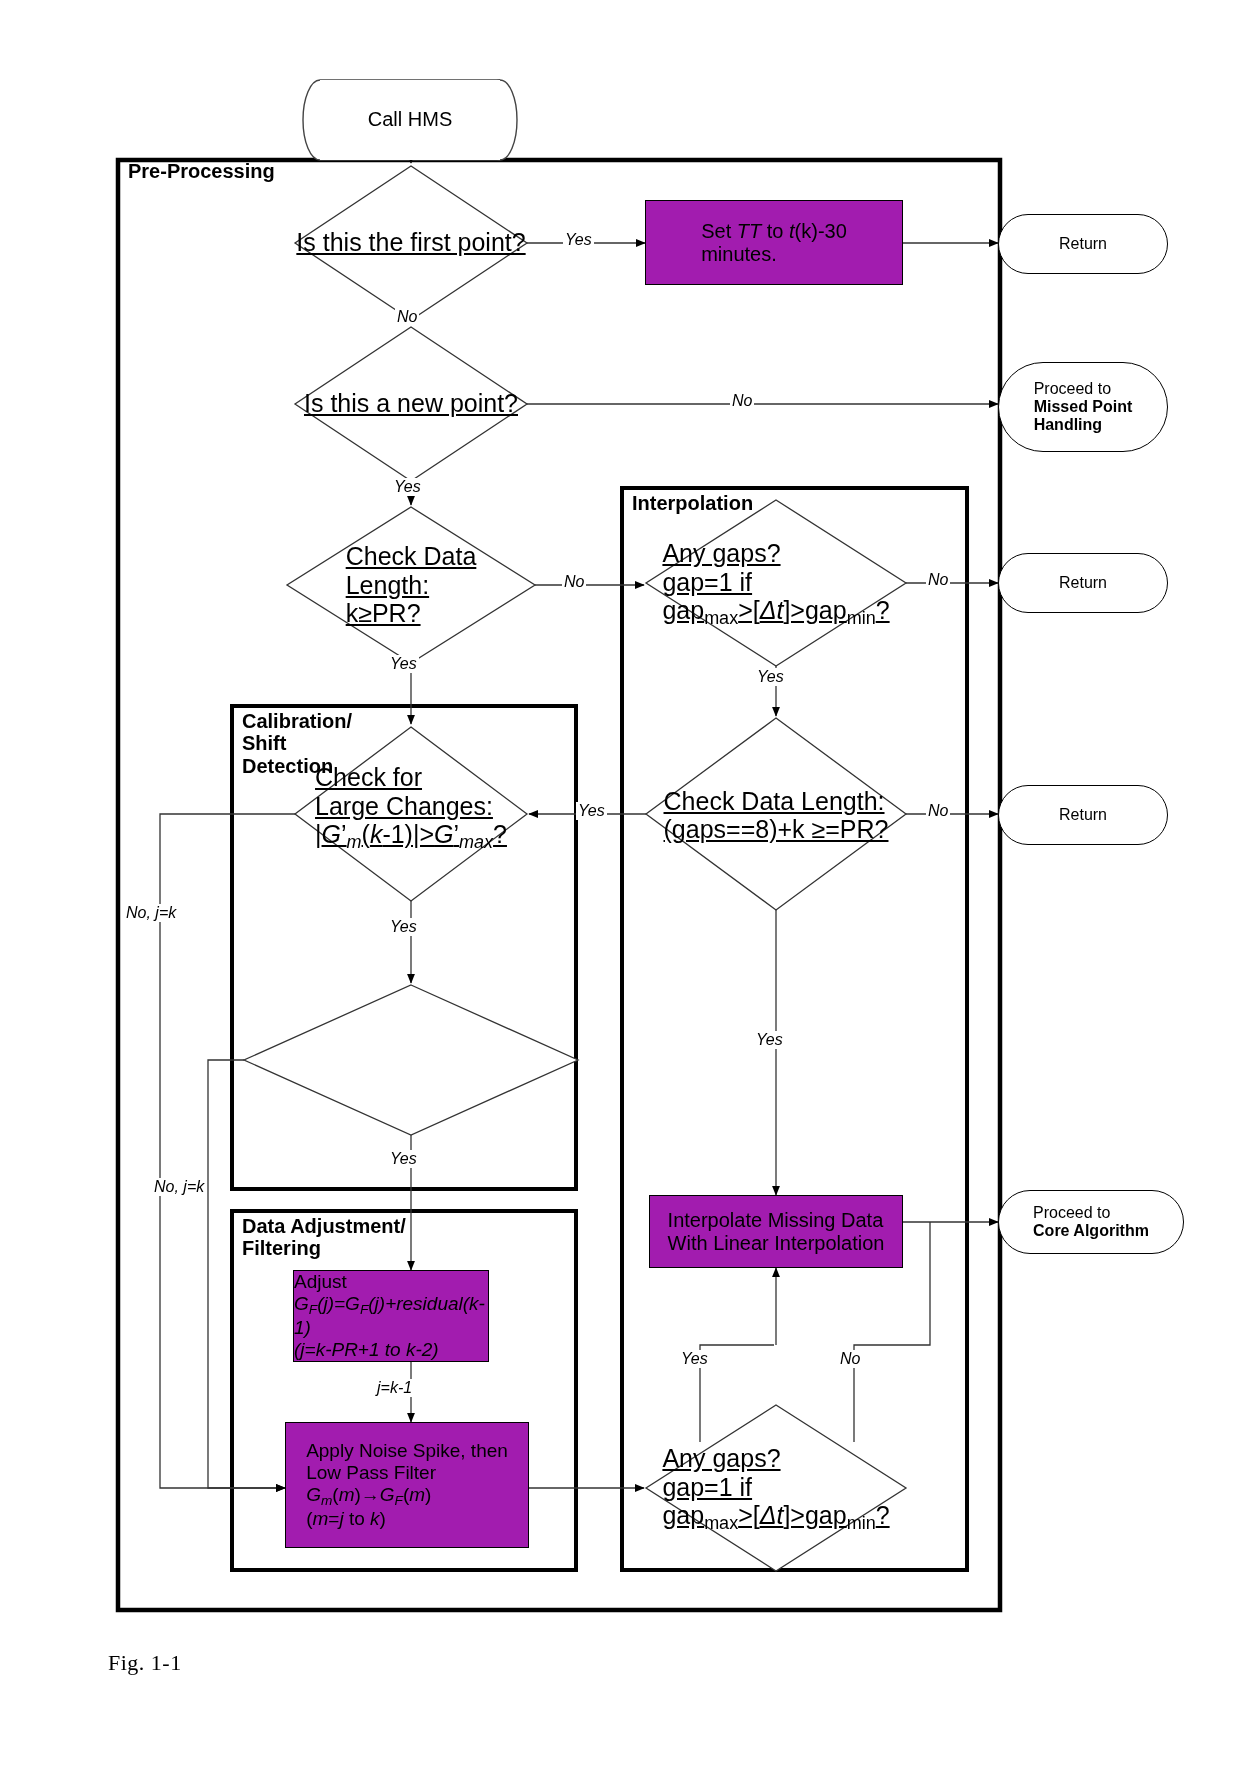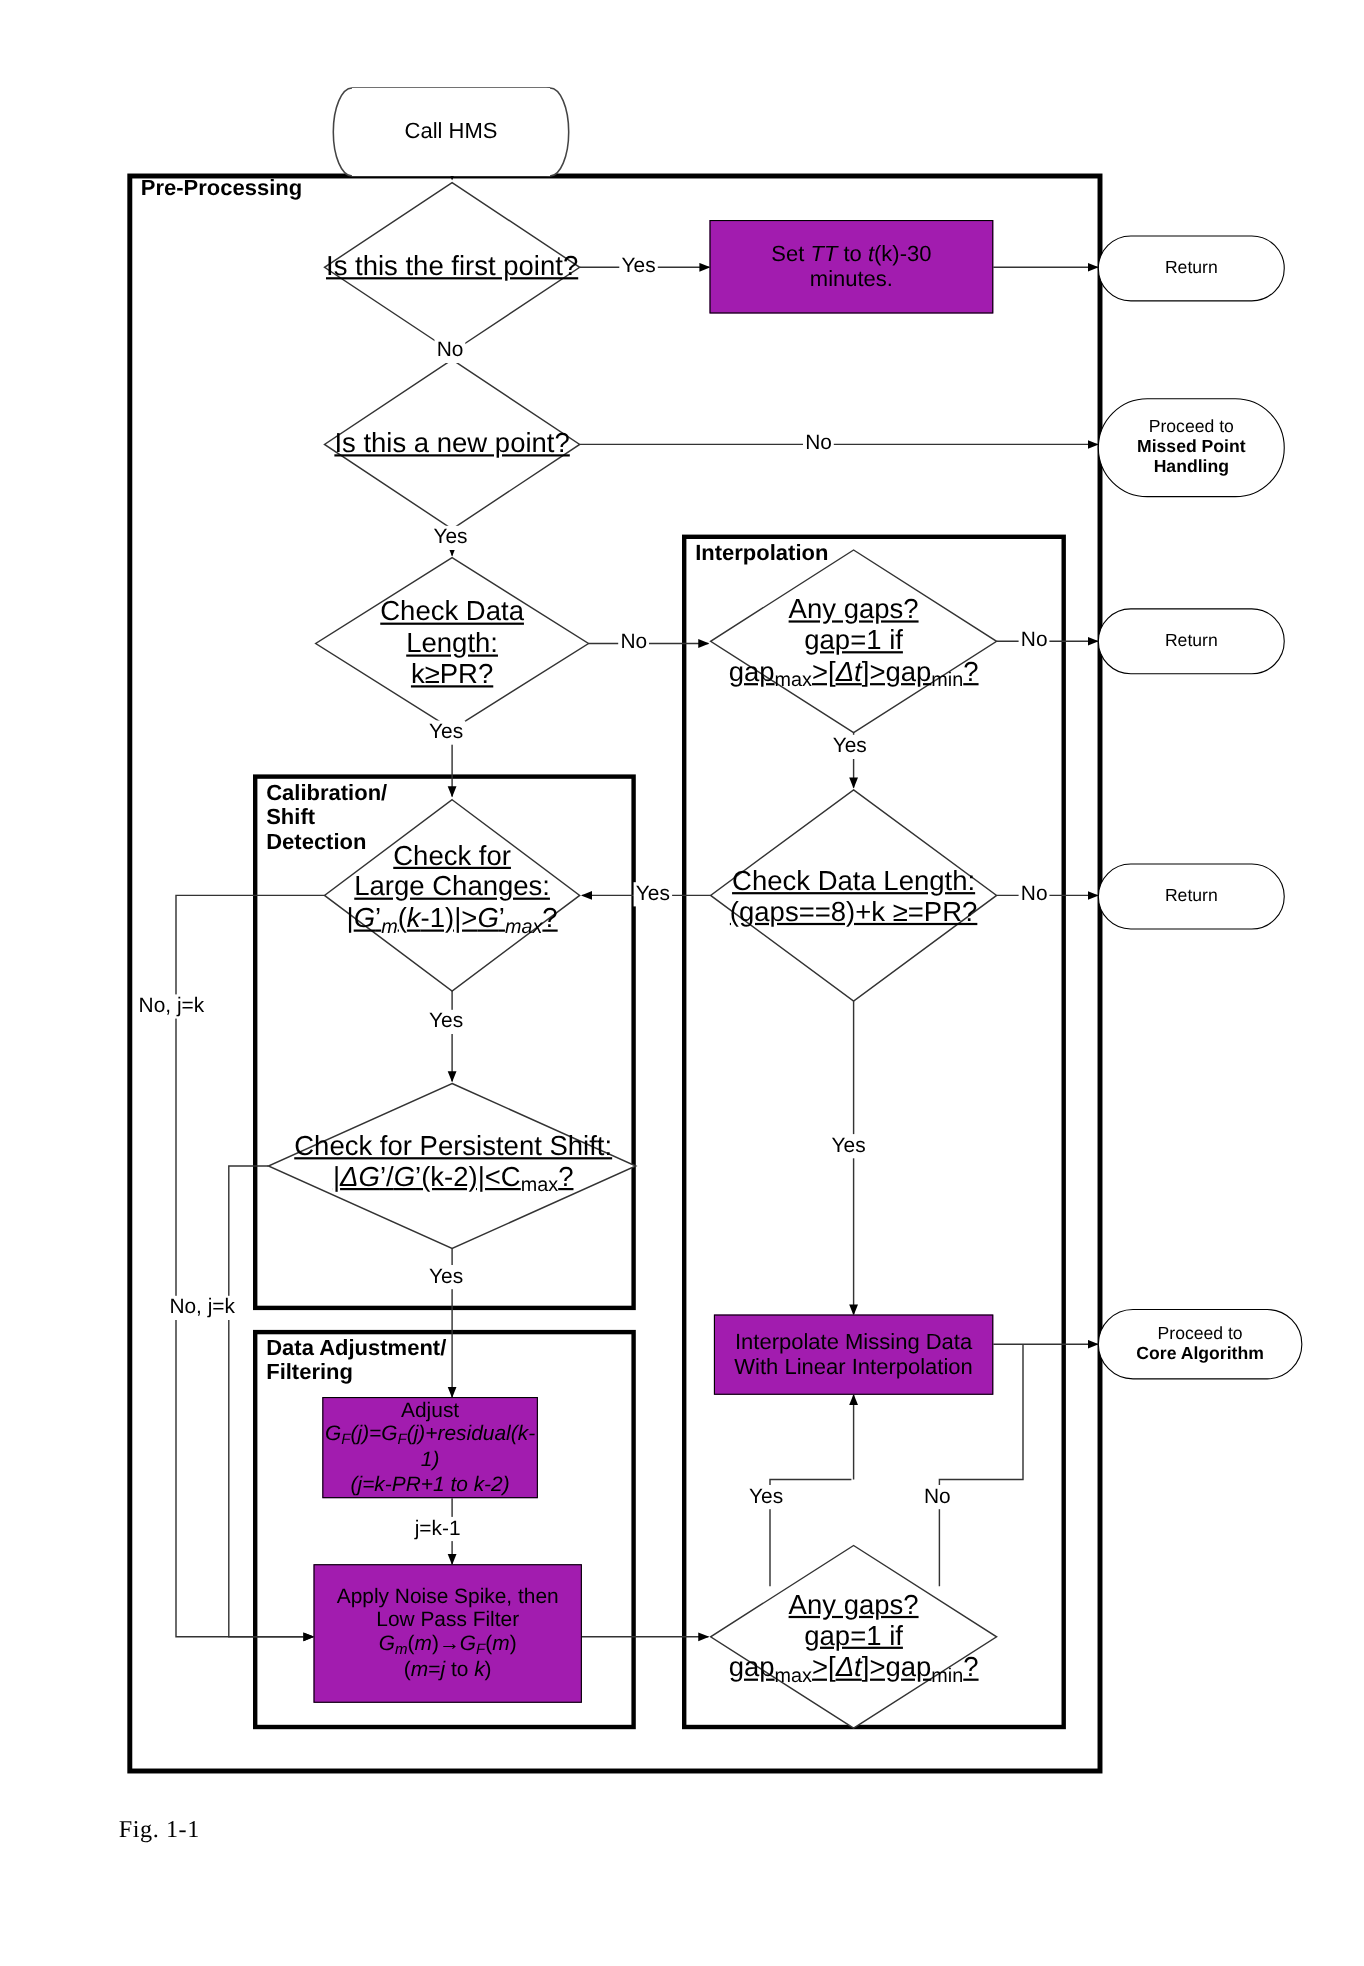--- a/index.html
+++ b/index.html
@@ -25,21 +25,20 @@
     top: 0;
     width: 1240px;
     height: 1787px;
   }
   .node {
     position: absolute;
     box-sizing: border-box;
     display: flex;
     align-items: center;
     justify-content: center;
-    text-align: center;
     line-height: 1.18;
   }
   
   .proc {
     border: 1.3px solid #000;
     background: #a21caf;
     font-size: 20px;
   }
   
   .term {
@@ -65,25 +64,26 @@
     position: absolute;
     font-size: 20px;
     font-weight: bold;
     line-height: 1.12;
     text-align: left;
     white-space: pre-line;
   }
   
   .elabel {
     position: absolute;
-    font-size: 19px;
+    font-size: 16px;
     background: #fff;
     padding: 0 2px;
     white-space: nowrap;
     text-align: center;
+    font-style: italic;
   }
   .fig {
     position: absolute;
     font-family: "Liberation Serif", serif;
     font-size: 22px;
     letter-spacing: 0.5px;
   }
   .it { font-style: italic; }
   .bd { font-weight: bold; }
   sub { font-size: 0.72em; vertical-align: -0.28em; }
@@ -240,26 +240,20 @@
   </div>
 
   <div class="node dec" style="left:303px; top:763px; width:216px; height:90px;">
     <div class="tight">
       <span>Check for</span><br>
       <span>Large Changes:</span><br>
       <span>|<span class="it">G</span>’<sub class="it">m</sub>(<span class="it">k</span>-1)|&gt;<span class="it">G</span>’<sub class="it">max</sub>?</span>
     </div>
   </div>
 
-  <div class="node dec" style="left:253px; top:1028px; width:318px; height:60px;">
-    <div class="tight">
-      <span>Check for Persistent Shift:</span><br>
-      <span>|<span class="it">ΔG</span>’/<span class="it">G</span>’(k-2)|&lt;C<sub>max</sub>?</span>
-    </div>
-  </div>
 
   <div class="node proc" style="left:293px; top:1270px; width:196px; height:92px; font-size:19px;">
     <div class="tight">
       <span>Adjust</span><br>
       <span class="it">G<sub>F</sub>(j)=G<sub>F</sub>(j)+residual(k-1)</span><br>
       <span class="it">(j=k-PR+1 to k-2)</span>
     </div>
   </div>
 
   <div class="node proc" style="left:285px; top:1422px; width:244px; height:126px; font-size:19px;">

